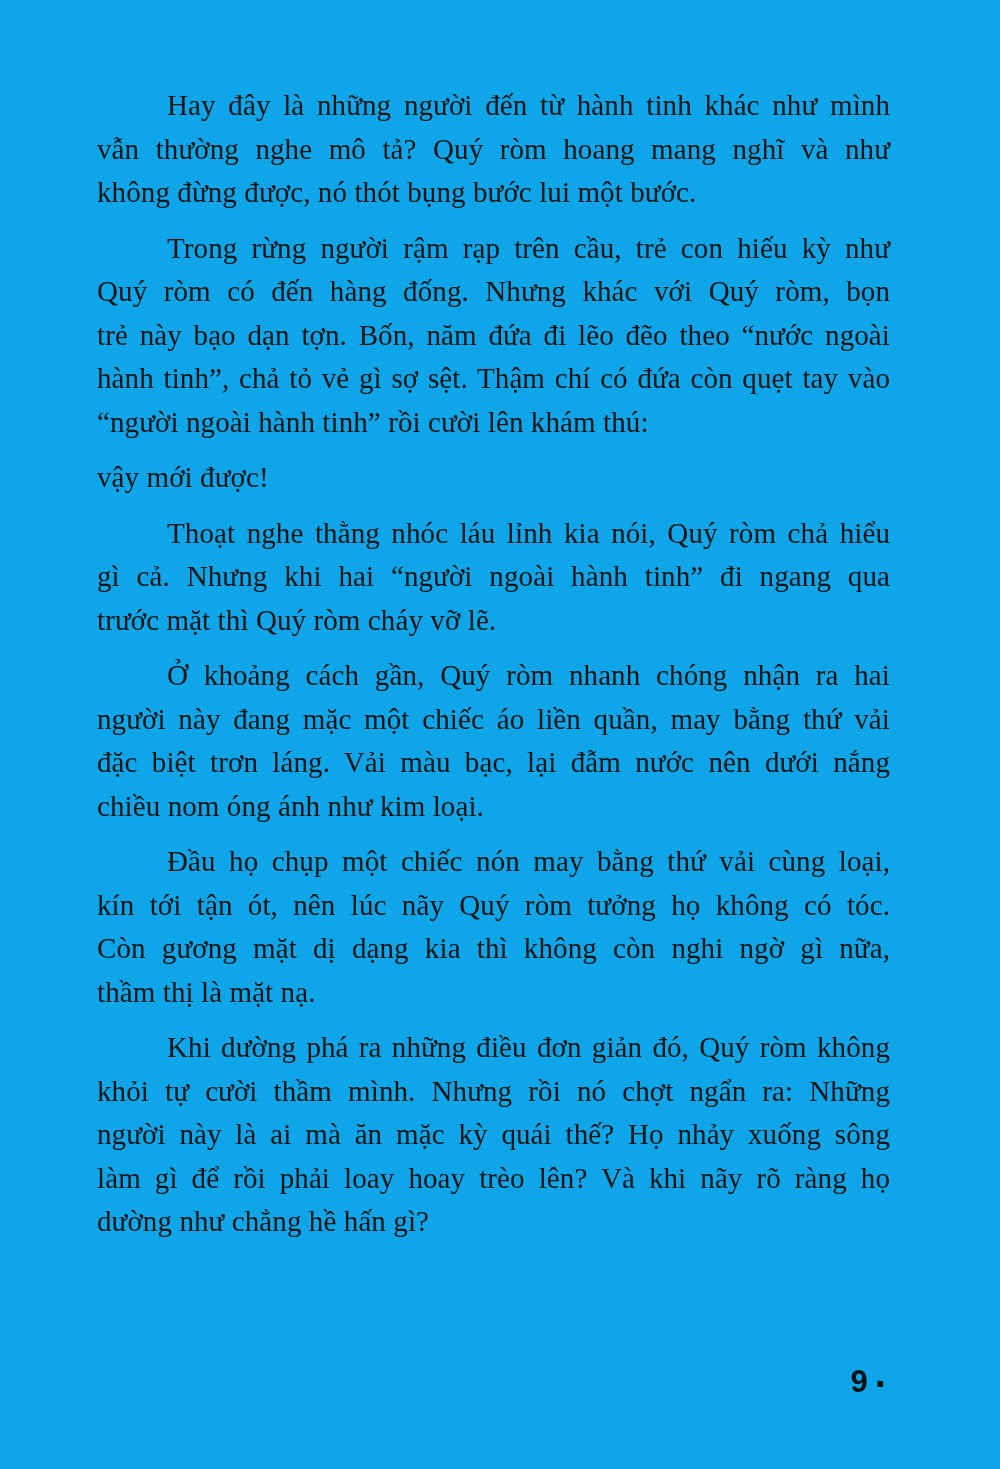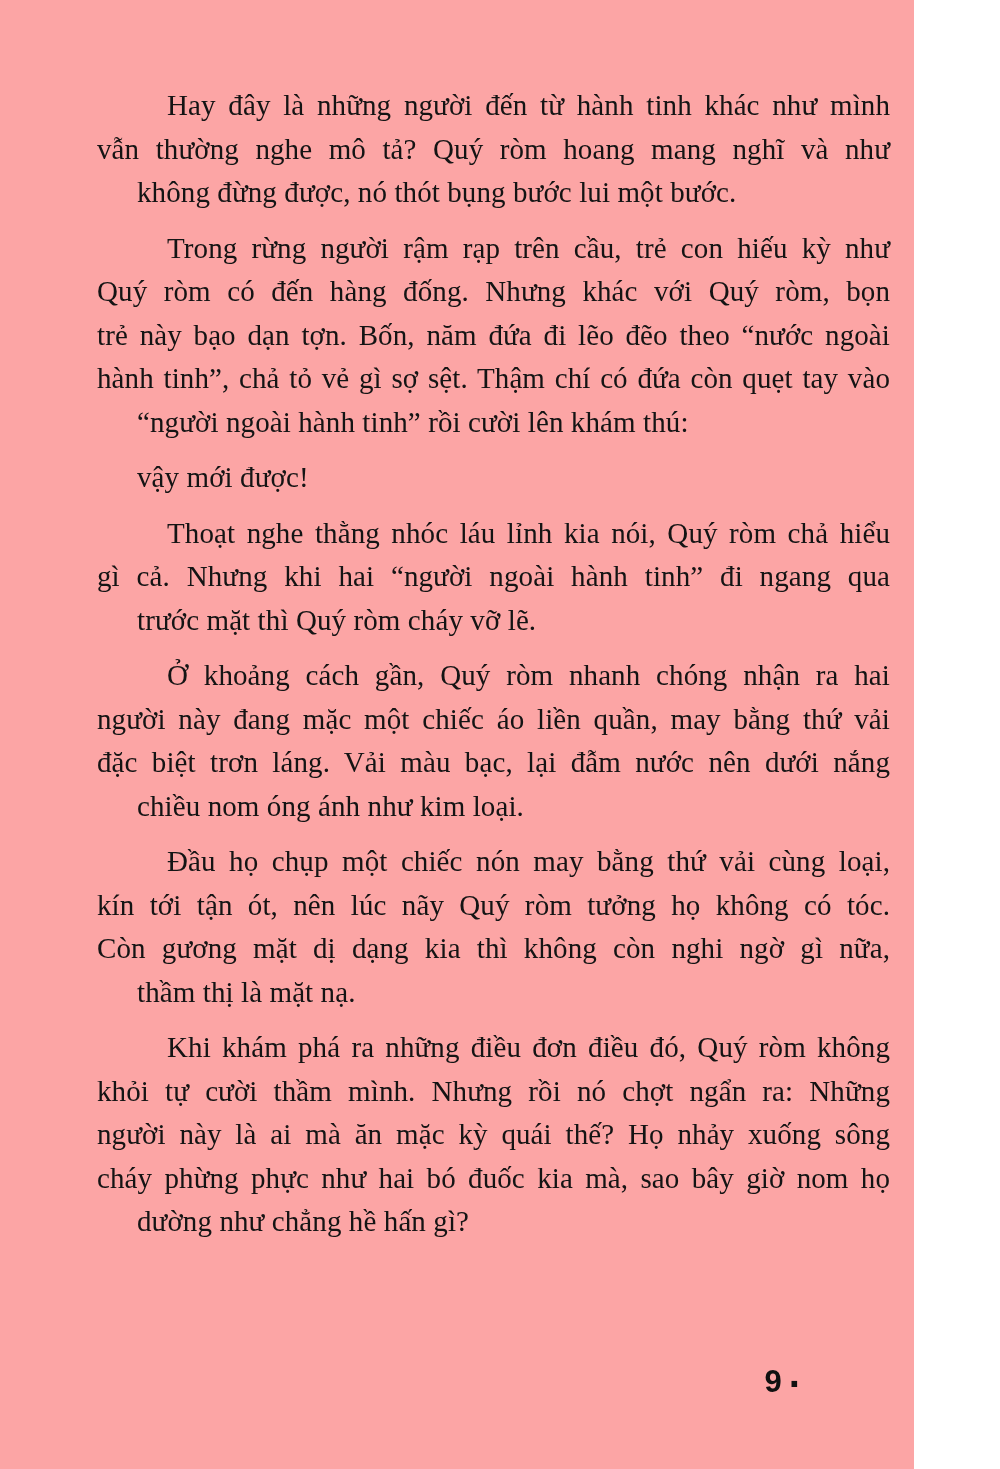--- a/index.html
+++ b/index.html
@@ -2,23 +2,23 @@
 <html lang="vi"><head>
 <meta charset="utf-8">
 <style>
   html, body {
     margin: 0;
     padding: 0;
     background: #ffffff;
   }
   .page {
     position: relative;
-    width: 914px;
+    width: 1000px;
     height: 1469px;
-    background: #fca5a5;
+    background: #0ea5e9;
     color: #141414;
     font-family: "Liberation Serif", "DejaVu Serif", serif;
     overflow: hidden;
   }
   .text-block {
     position: absolute;
     left: 97px;
     top: 84px;
     width: 793px;
     font-size: 29px;
@@ -32,21 +32,20 @@
   .line {
     text-align: justify;
     text-align-last: justify;
     white-space: normal;
   }
   .line.first {
     text-indent: 70px;
   }
   .line.last {
     text-align-last: left;
-    margin-left: 40px;
   }
   .page-number {
     position: absolute;
     top: 1364px;
     right: 112px;
     font-family: "Liberation Sans", "DejaVu Sans", sans-serif;
     font-weight: 700;
     font-size: 31px;
     color: #111111;
     display: flex;
@@ -98,24 +97,24 @@
     </div>
 
     <div class="para">
       <div class="line first">Đầu họ chụp một chiếc nón may bằng thứ vải cùng loại,</div>
       <div class="line">kín tới tận ót, nên lúc nãy Quý ròm tưởng họ không có tóc.</div>
       <div class="line">Còn gương mặt dị dạng kia thì không còn nghi ngờ gì nữa,</div>
       <div class="line last">thầm thị là mặt nạ.</div>
     </div>
 
     <div class="para">
-      <div class="line first">Khi khám phá ra những điều đơn điều đó, Quý ròm không</div>
+      <div class="line first">Khi dường phá ra những điều đơn giản đó, Quý ròm không</div>
       <div class="line">khỏi tự cười thầm mình. Nhưng rồi nó chợt ngẩn ra: Những</div>
       <div class="line">người này là ai mà ăn mặc kỳ quái thế? Họ nhảy xuống sông</div>
-      <div class="line">cháy phừng phực như hai bó đuốc kia mà, sao bây giờ nom họ</div>
+      <div class="line">làm gì để rồi phải loay hoay trèo lên? Và khi nãy rõ ràng họ</div>
       <div class="line last">dường như chẳng hề hấn gì?</div>
     </div>
 
   </div>
 
   <div class="page-number">
     <span>9</span>
       <span class="dot">·</span>
   </div>
 </div>

